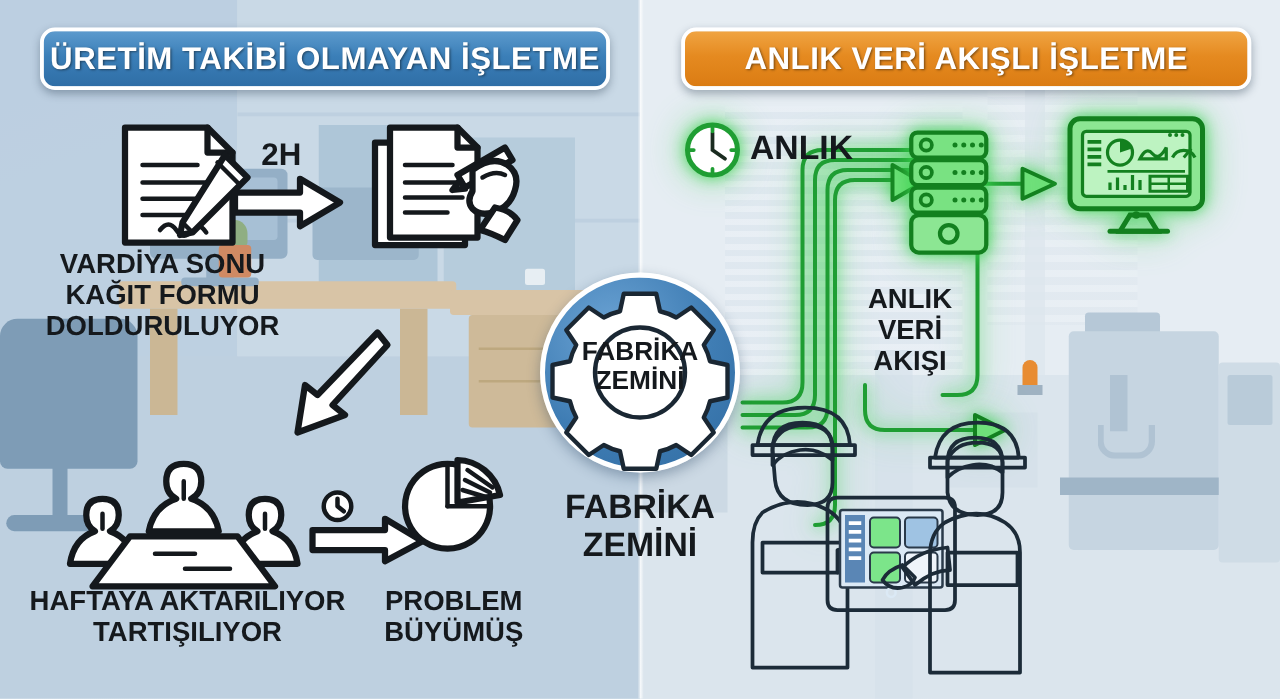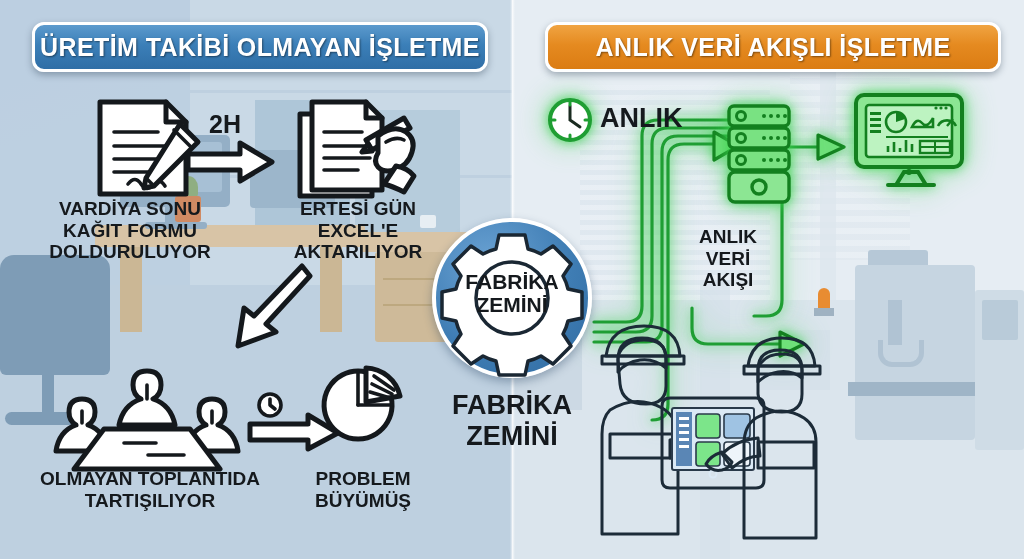--- a/index.html
+++ b/index.html
@@ -74,21 +74,21 @@
     box-shadow:0 3px 7px rgba(30,50,70,.35);}
   .banner span{color:#fff;font-weight:bold;font-size:25px;letter-spacing:.4px;
     text-shadow:1px 1px 2px rgba(0,0,0,.45);white-space:nowrap;}
   .banner-left{left:32px;width:450px;
     background:linear-gradient(180deg,#5c9acd 0%,#3b7fb8 45%,#2f6ea6 100%);}
   .banner-right{left:545px;width:450px;
     background:linear-gradient(180deg,#f0a442 0%,#e58a20 45%,#db7c13 100%);}
 
   
   .lbl{position:absolute;text-align:center;font-weight:bold;color:#15191d;line-height:1.14;}
-  .lbl.md{font-size:19px;}
+  .lbl.md{font-size:22px;}
   .lbl.lg{font-size:25px;}
   .lbl.xl{font-size:27px;}
 
   
   .icon{position:absolute;}
   svg{display:block;overflow:visible;}
   .ln{fill:none;stroke:#14181c;stroke-width:5;stroke-linecap:round;stroke-linejoin:round;}
   .ln-thin{fill:none;stroke:#14181c;stroke-width:3.6;stroke-linecap:round;stroke-linejoin:round;}
   .fill-w{fill:#fff;}
 
@@ -198,41 +198,38 @@
       <path class="ln fill-w" d="M20 6 H74 L90 22 V94 H20 Z"></path>
       <path class="ln" d="M74 6 V22 H90"></path>
       <path class="ln-thin" d="M32 36 H70 M32 50 H78 M32 62 H78 M32 74 H66"></path>
       <path class="ln fill-w" d="M74 44 L112 22 L118 32 L80 54 Z"></path>
       <path class="ln fill-w" d="M76 48 L70 56 L80 55 Z"></path>
       <path class="ln fill-w" d="M86 40 q16 -12 28 -4 q10 7 6 20 q-4 14 -18 18 q-10 3 -16 -3 q-5 -6 0 -14 Z"></path>
       <path class="ln fill-w" d="M104 70 q12 2 18 10 l-10 16 q-12 -6 -20 -8 Z"></path>
       <path class="ln-thin" d="M94 46 q10 -6 18 -2"></path>
     </svg>
   </div>
-  <div class="lbl md" style="left:278px;top:198px;width:160px;white-space:pre-line;">ERTESİ GÜN
-EXCEL'E
-AKTARILIYOR</div>
 
   <div class="icon" style="left:232px;top:262px;">
     <svg width="82" height="92" viewBox="0 0 82 92">
       <path class="ln fill-w" d="M70 4 L78 14 L34 62 L44 70 L6 84 L12 46 L22 54 Z"></path>
     </svg>
   </div>
 
   <div class="icon" style="left:52px;top:365px;">
     <svg width="190" height="110" viewBox="0 0 190 110">
       <path class="ln fill-w" d="M82 8 q14 0 14 14 q0 10 -8 14 q18 6 22 26 H54 q4 -20 22 -26 q-8 -4 -8 -14 q0 -14 14 -14 Z" transform="translate(13,-2)"></path>
       <path class="ln fill-w" d="M30 34 q13 0 13 13 q0 9 -7 13 q17 6 20 26 H4 q3 -20 20 -26 q-7 -4 -7 -13 q0 -13 13 -13 Z"></path>
       <path class="ln fill-w" d="M160 34 q13 0 13 13 q0 9 -7 13 q17 6 20 26 h-52 q3 -20 20 -26 q-7 -4 -7 -13 q0 -13 13 -13 Z"></path>
       <path class="ln fill-w" d="M52 64 H138 L168 104 H22 Z"></path>
       <path class="ln-thin" d="M72 78 H104 M96 90 H132"></path>
       <path class="ln-thin" d="M95 20 v14 M30 46 v12 M160 46 v12"></path>
     </svg>
   </div>
-  <div class="lbl md" style="left:20px;top:468px;width:260px;white-space:pre-line;">OLMAYAN TOPLANTIDA
+  <div class="lbl md" style="left:20px;top:468px;width:260px;white-space:pre-line;">HAFTAYA AKTARILIYOR
 TARTIŞILIYOR</div>
 
   <div class="icon" style="left:248px;top:392px;">
     <svg width="96" height="60" viewBox="0 0 96 60">
       <circle class="ln-thin fill-w" cx="22" cy="13" r="11"></circle>
       <path class="ln-thin" d="M22 7 V13 L27 17"></path>
       <path class="ln fill-w" d="M2 32 H60 V23 L90 41 L60 57 V48 H2 Z"></path>
     </svg>
   </div>
 

